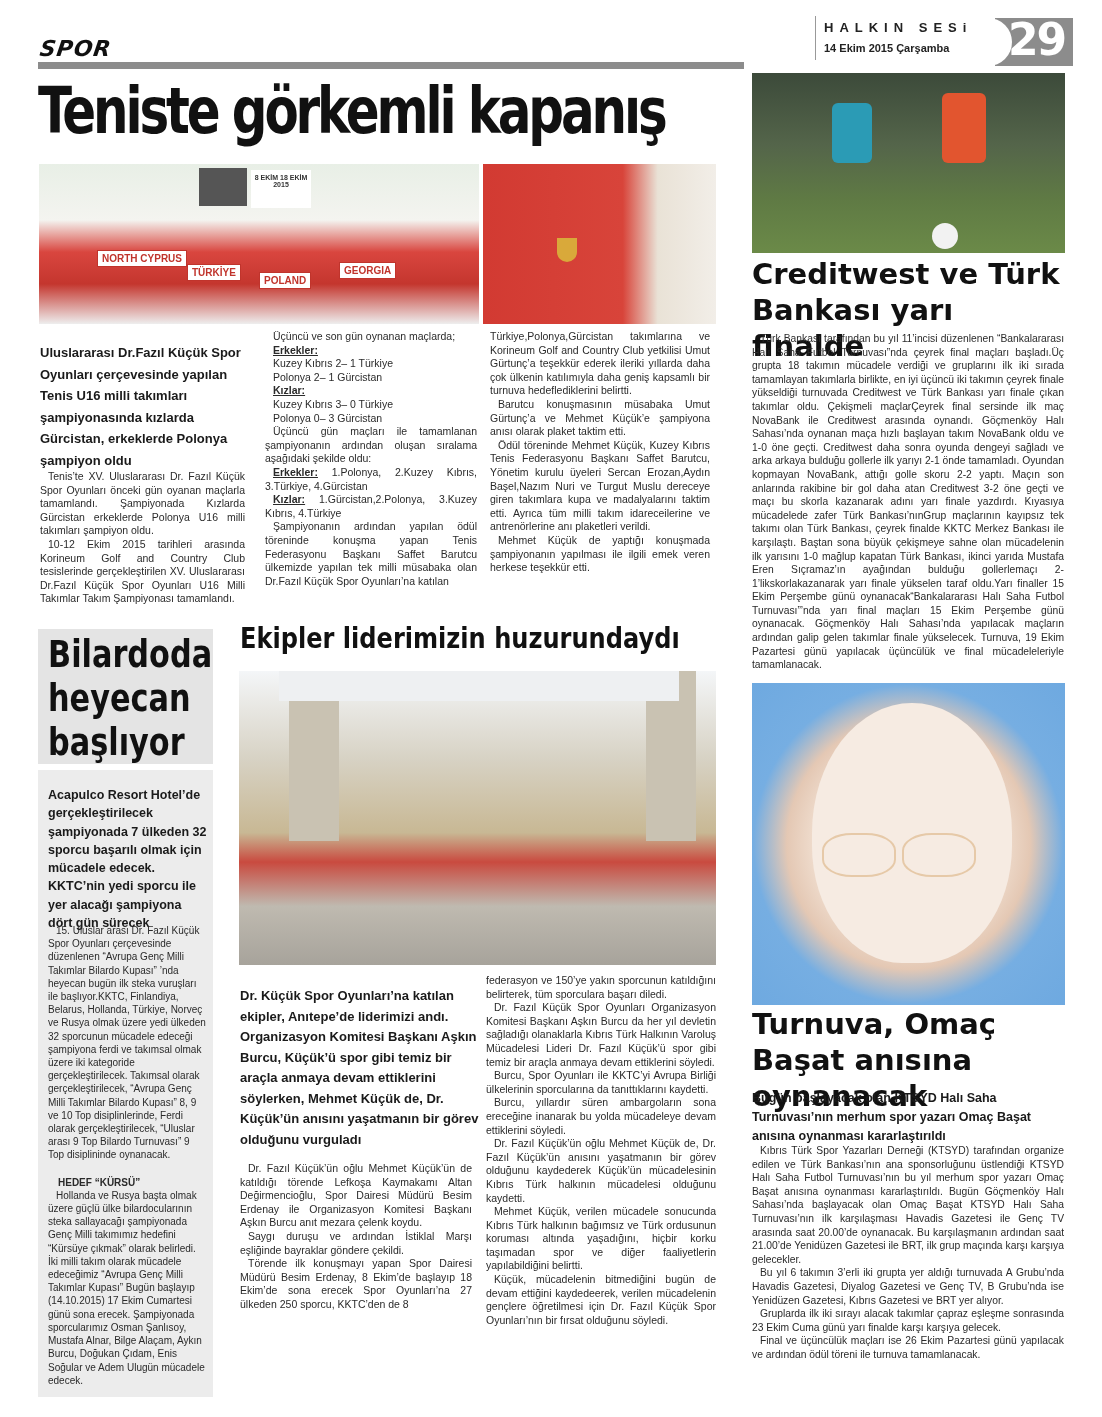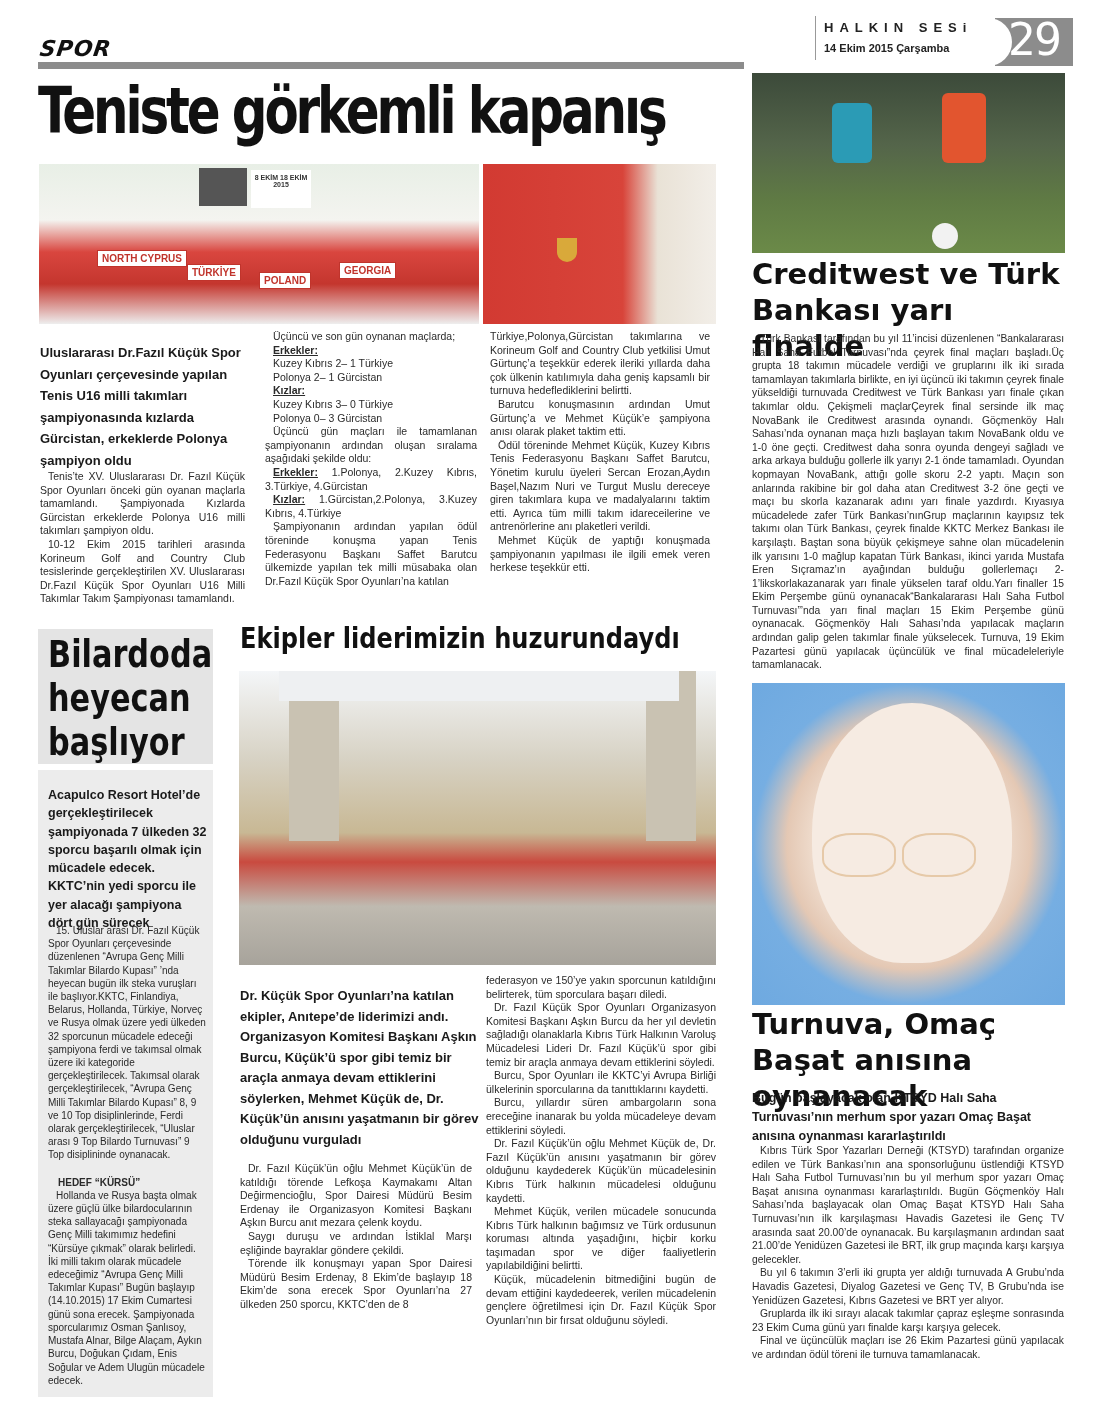--- a/index.html
+++ b/index.html
@@ -5,21 +5,21 @@
   html, body { margin:0; padding:0; background:#fff; }
   body { width:1102px; height:1417px; position:relative; overflow:hidden; font-family:"Liberation Sans", sans-serif; color:#222; }
   .abs { position:absolute; }
   .section-label { left:40px; top:36px; font-family:"DejaVu Sans", sans-serif; font-weight:bold; font-style:italic; font-size:22px; letter-spacing:1px; color:#111; transform:skewX(-8deg); }
   .top-rule { left:38px; top:62px; width:706px; height:7px; background:#8c8c8c; }
   .mast-divider { left:815px; top:16px; width:1px; height:44px; background:#999; }
   .mast-title { left:824px; top:20px; font-size:13px; font-weight:bold; letter-spacing:6px; color:#222; }
   .mast-date { left:824px; top:42px; font-size:11px; font-weight:bold; color:#222; }
   .page-num-box { left:995px; top:18px; width:78px; height:48px; background:#8c8c8c; }
   .page-num-curve { left:968px; top:18px; width:44px; height:48px; background:#fff; border-radius:0 30px 30px 0; }
-  .page-num { left:1008px; top:14px; font-family:"DejaVu Sans", sans-serif; font-weight:normal; font-size:44px; color:#fff; letter-spacing:-2px; }
+  .page-num { left:1008px; top:14px; font-family:"DejaVu Sans", sans-serif; font-weight:bold; font-size:44px; color:#fff; letter-spacing:-2px; }
   .main-head { left:38px; top:74px; font-family:"DejaVu Sans", sans-serif; font-weight:bold; font-size:64px; letter-spacing:-4px; color:#111; transform:scaleX(0.78); transform-origin:left top; white-space:nowrap; }
   .photo { overflow:hidden; }
   .ph-tennis1 { left:39px; top:164px; width:440px; height:160px; background:linear-gradient(180deg,#e8efe6 0%,#f4f4f0 35%,#d9463f 55%,#c4362e 75%,#eee 100%); }
   .ph-tennis2 { left:483px; top:164px; width:233px; height:160px; background:linear-gradient(90deg,#d23a32 0%,#d8443a 60%,#e9e2d6 75%,#f2eee8 100%); }
   .ph-soccer { left:752px; top:73px; width:313px; height:180px; background:linear-gradient(180deg,#3c4a3a 0%,#54654a 40%,#5f7a44 70%,#6b8a48 100%); }
   .ph-group { left:239px; top:671px; width:477px; height:294px; background:linear-gradient(180deg,#f4f6f8 0%,#d7d2c4 30%,#c8b894 55%,#c94a3f 65%,#bfbab0 80%,#a7a39b 100%); }
   .ph-portrait { left:752px; top:683px; width:313px; height:322px; background:radial-gradient(ellipse at 50% 50%,#f8efe6 0%,#f1e0d2 40%,#e4c8b4 55%,#76aee2 70%,#6ea9e0 100%); }
   .ph-label { position:absolute; background:#fff; color:#c0342c; font-weight:bold; font-size:10px; padding:2px 4px; border:1px solid #c0342c; }
   .deck { font-weight:bold; color:#1a1a1a;margin-top:12px; }
   .body-text { font-size:10.5px; line-height:13.6px; text-align:justify; color:#2a2a2a; }
@@ -74,21 +74,21 @@
   <div style="padding-left:8px;">Kuzey Kıbrıs  3– 0 Türkiye</div>
   <div style="padding-left:8px;">Polonya 0– 3 Gürcistan</div>
   <p>Üçüncü gün maçları ile  tamamlanan şampiyonanın ardından oluşan sıralama aşağıdaki şekilde oldu:</p>
   <p><span class="u">Erkekler:</span> <span>1.Polonya, 2.Kuzey Kıbrıs, 3.Türkiye, 4.Gürcistan</span></p>
   <p><span class="u">Kızlar:</span> <span>1.Gürcistan,2.Polonya, 3.Kuzey Kıbrıs, 4.Türkiye</span></p>
   <p>Şampiyonanın ardından yapılan ödül töreninde konuşma yapan Tenis Federasyonu Başkanı Saffet Barutcu ülkemizde yapılan tek milli müsabaka olan Dr.Fazıl Küçük Spor Oyunları’na katılan</p>
 </div>
 
 <div class="abs body-text" style="left:490px;top:330px;width:220px;">
   <p class="noind" style="text-indent:0">Türkiye,Polonya,Gürcistan takımlarına ve Korineum Golf and Country Club yetkilisi Umut Gürtunç’a teşekkür ederek ileriki yıllarda daha çok ülkenin katılımıyla daha geniş kapsamlı bir turnuva hedeflediklerini belirtti.</p>
-  <p>Barutcu konuşmasının ardından Umut Gürtunç’a ve Mehmet Küçük’e şampiyona anısı olarak plaket taktim etti.</p>
+  <p>Barutcu konuşmasının müsabaka Umut Gürtunç’a ve Mehmet Küçük’e şampiyona anısı olarak plaket taktim etti.</p>
   <p>Ödül töreninde Mehmet Küçük, Kuzey Kıbrıs Tenis Federasyonu Başkanı Saffet Barutcu, Yönetim kurulu üyeleri Sercan Erozan,Aydın Başel,Nazım Nuri ve Turgut Muslu dereceye giren takımlara kupa ve madalyalarını taktim etti. Ayrıca tüm milli takım idareceilerine ve antrenörlerine anı plaketleri verildi.</p>
   <p>Mehmet Küçük de yaptığı konuşmada şampiyonanın yapılması ile ilgili emek veren herkese teşekkür etti.</p>
 </div>
 
 <div class="abs photo ph-soccer">
   <div style="position:absolute;left:180px;top:150px;width:26px;height:26px;border-radius:50%;background:#f2f2f2;"></div>
   <div style="position:absolute;left:80px;top:30px;width:40px;height:60px;background:#2b9bb5;border-radius:6px;"></div>
   <div style="position:absolute;left:190px;top:20px;width:44px;height:70px;background:#e2552f;border-radius:6px;"></div>
 </div>
 <div class="abs right-head" style="left:752px;top:256px;width:320px;">Creditwest ve Türk Bankası yarı finalde</div>

